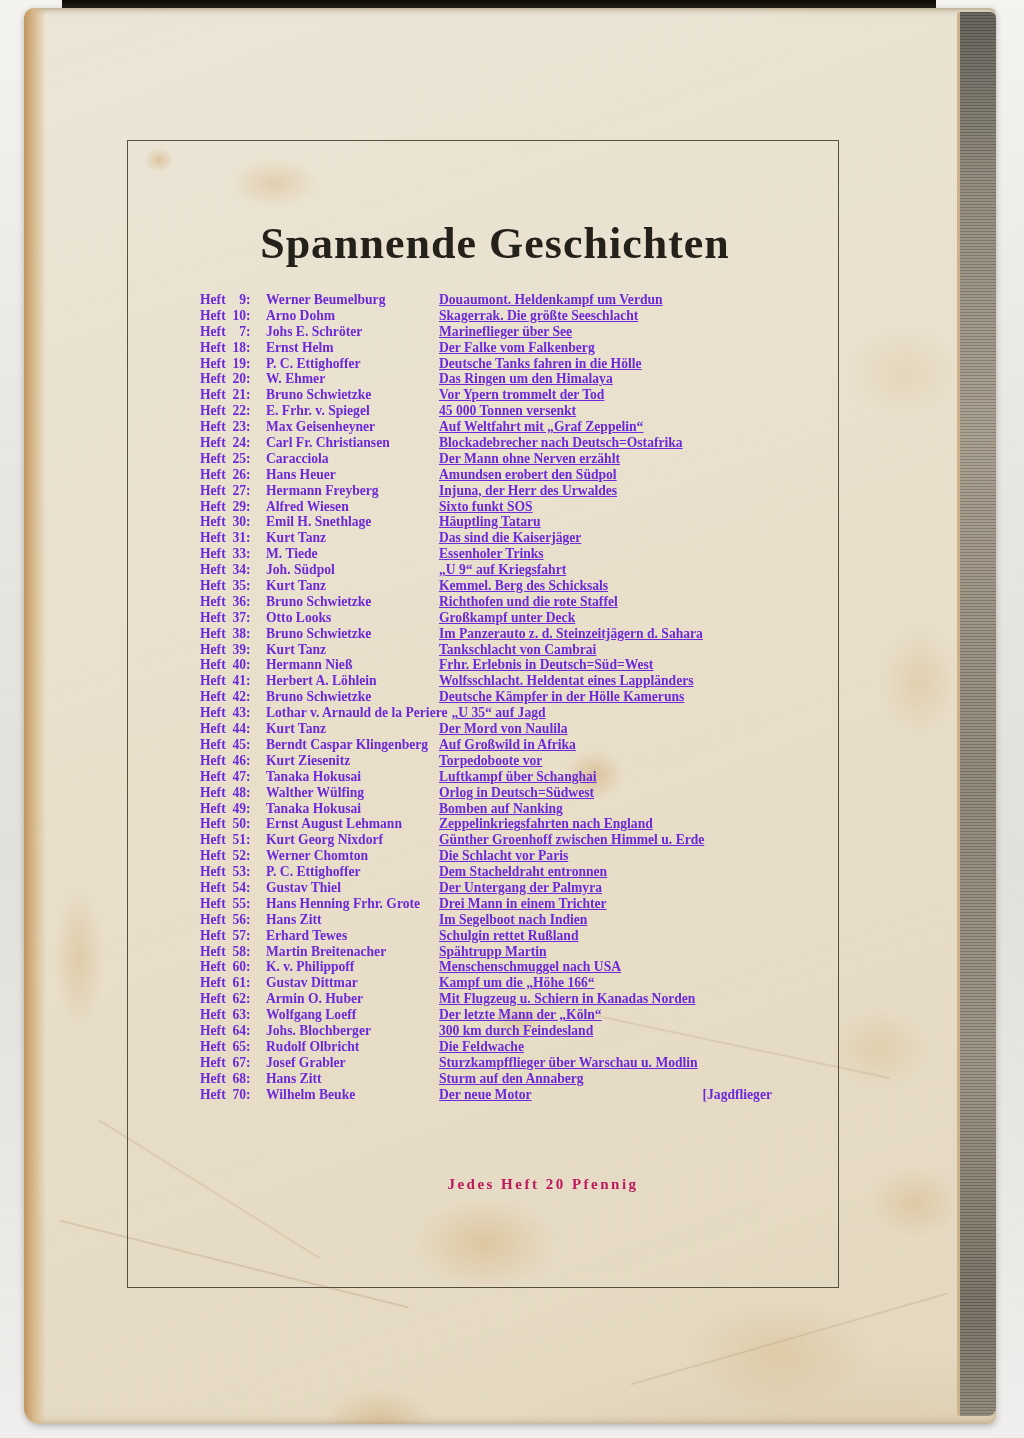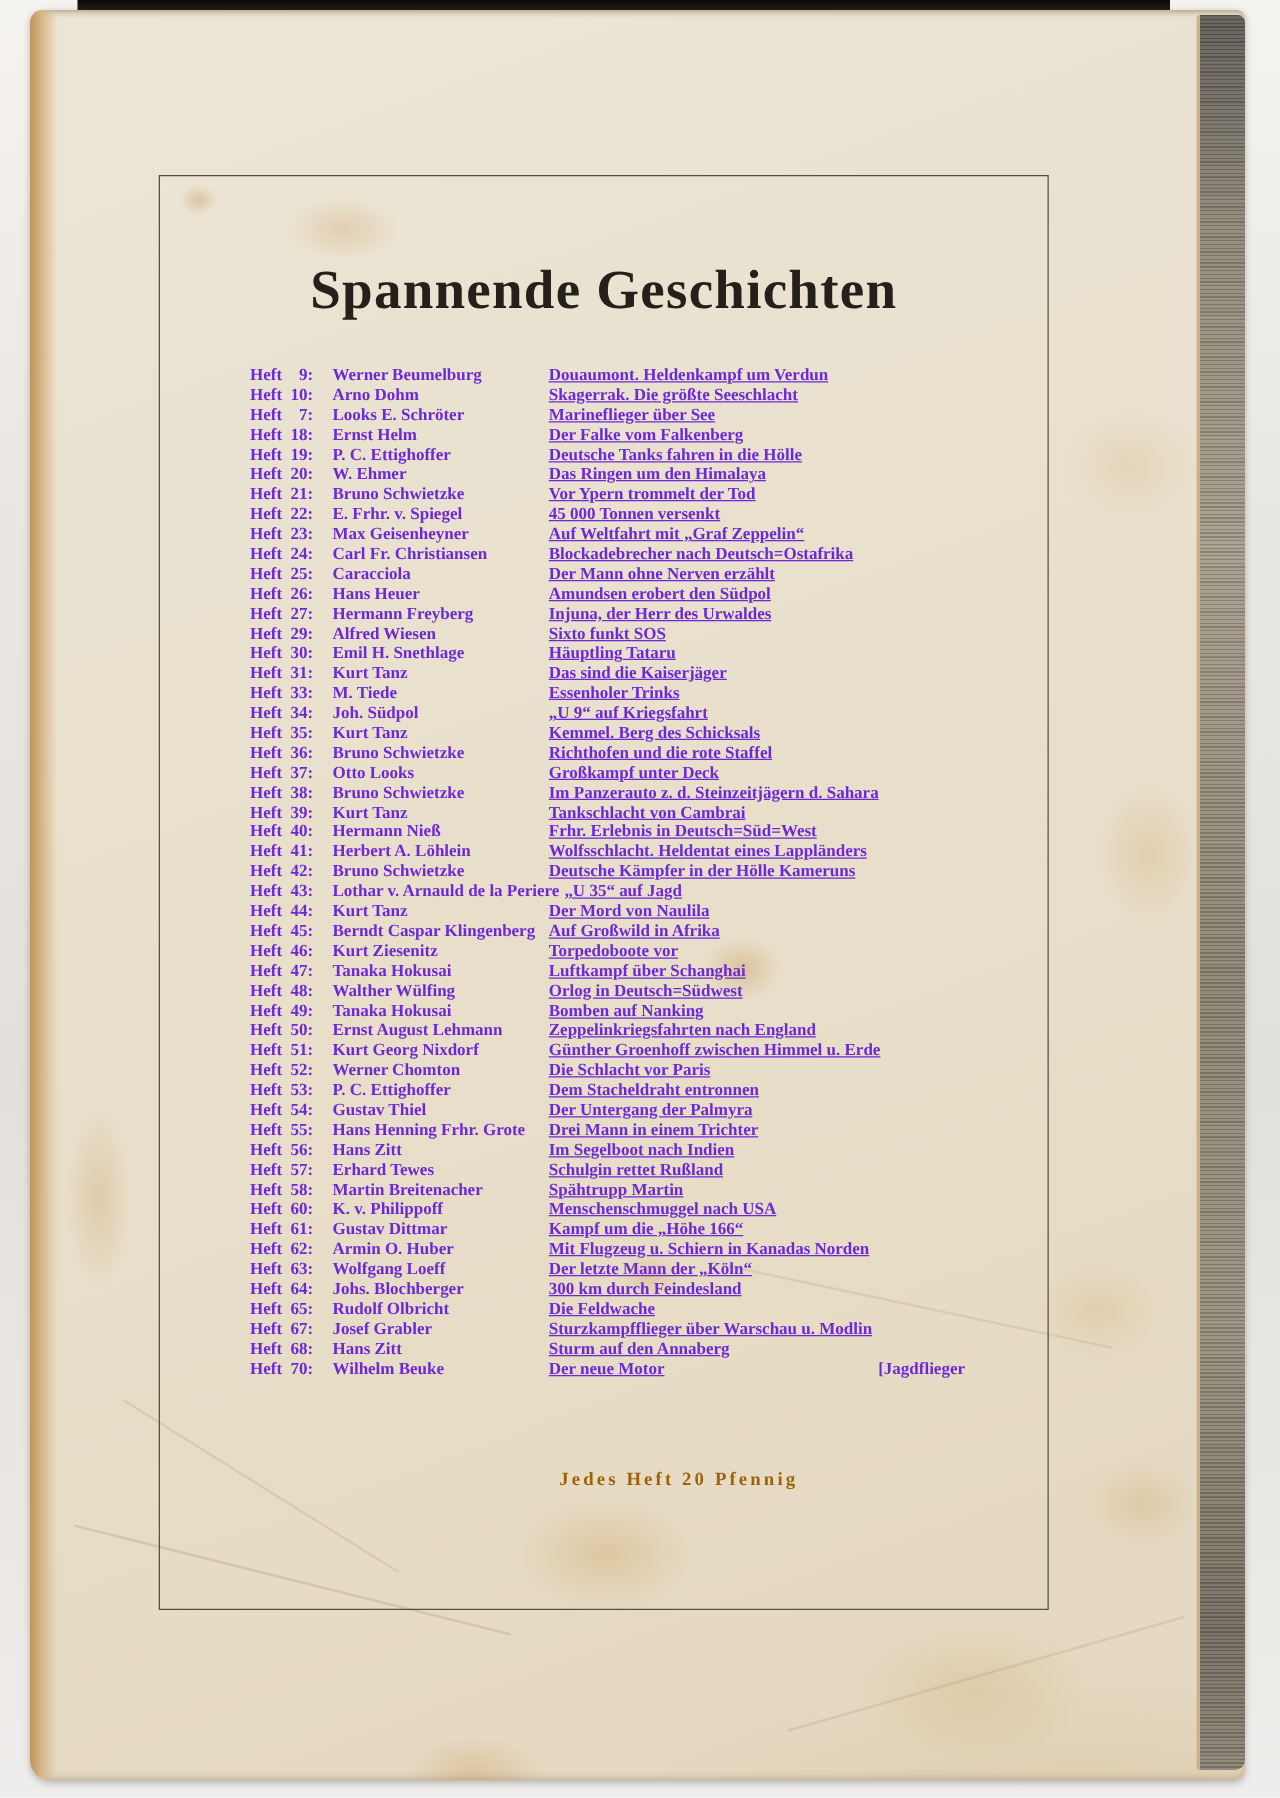--- a/index.html
+++ b/index.html
@@ -47,37 +47,37 @@
     background:
       repeating-linear-gradient(180deg,rgba(0,0,0,.16) 0 1px,rgba(255,255,255,.05) 1px 3px),
       linear-gradient(180deg,#5f5d55 0%,#8f887a 12%,#a69d8c 30%,#8d8575 55%,#9a9181 75%,#756f62 92%,#8c8577 100%);
     border-radius:3px 6px 8px 3px;
   }
   .frame{
     position:absolute;left:127px;top:140px;width:710px;height:1146px;
     border:1px solid #56503e;
   }
   .title{
-    position:absolute;left:127px;top:206px;width:712px;margin:0;
+    position:absolute;left:127px;top:206px;width:712px;margin:12px;
     text-align:center;font-size:44px;font-weight:bold;color:#24201a;
     letter-spacing:1px;
   }
   .list{
     position:absolute;left:200px;top:292px;width:638px;
     font-size:13.6px;font-weight:bold;color:#6d28d9;
   }
   .row{display:flex;align-items:baseline;height:15.9px;line-height:15.9px;white-space:nowrap;}
   .c-heft{flex:0 0 66px;}
   .c-heft .num{display:inline-block;width:17px;text-align:right;}
   .c-author{flex:0 0 auto;min-width:169px;padding-right:4px;}
   .c-title{flex:0 0 auto;text-decoration:underline;}
   .c-cont{margin-left:auto;padding-right:66px;}
   .footer{
     position:absolute;left:127px;top:1176px;width:832px;
-    text-align:center;font-size:15px;font-weight:bold;color:#a16207;
+    text-align:center;font-size:15px;font-weight:bold;color:#be185d;
     letter-spacing:2.5px;
   }
   .crease{position:absolute;height:2px;pointer-events:none;border-radius:2px;}
   .c1{left:30px;top:1255px;width:360px;transform:rotate(14deg);background:rgba(140,105,60,.18);}
   .c2{left:55px;top:1180px;width:260px;transform:rotate(32deg);background:rgba(140,105,60,.14);}
   .c3{left:540px;top:1035px;width:330px;transform:rotate(12deg);background:rgba(140,105,60,.13);}
   .c4{left:600px;top:1330px;width:330px;transform:rotate(-16deg);background:rgba(140,105,60,.15);}
 </style>
 </head>
 <body>
@@ -103,21 +103,21 @@
       <span class="c-author">Werner Beumelburg</span>
       <span class="c-title">Douaumont. Heldenkampf um Verdun</span>
     </div>
     <div class="row">
       <span class="c-heft"><span>Heft </span><span class="num">10</span><span>:</span></span>
       <span class="c-author">Arno Dohm</span>
       <span class="c-title">Skagerrak. Die größte Seeschlacht</span>
     </div>
     <div class="row">
       <span class="c-heft"><span>Heft </span><span class="num">7</span><span>:</span></span>
-      <span class="c-author">Looks E. Schröter</span>
+      <span class="c-author">Johs E. Schröter</span>
       <span class="c-title">Marineflieger über See</span>
     </div>
     <div class="row">
       <span class="c-heft"><span>Heft </span><span class="num">18</span><span>:</span></span>
       <span class="c-author">Ernst Helm</span>
       <span class="c-title">Der Falke vom Falkenberg</span>
     </div>
     <div class="row">
       <span class="c-heft"><span>Heft </span><span class="num">19</span><span>:</span></span>
       <span class="c-author">P. C. Ettighoffer</span>

